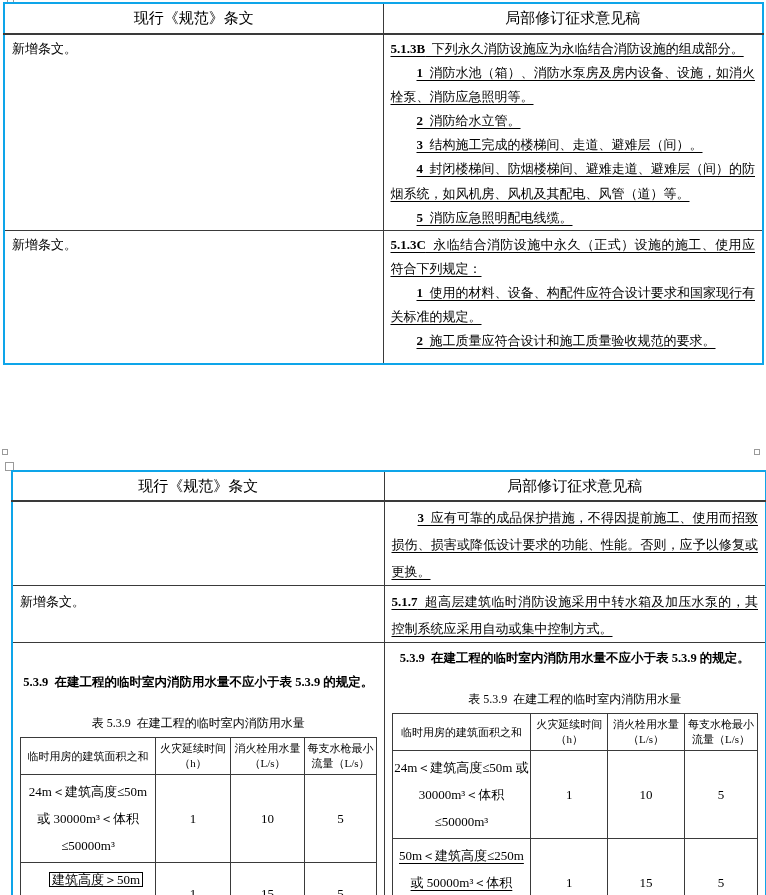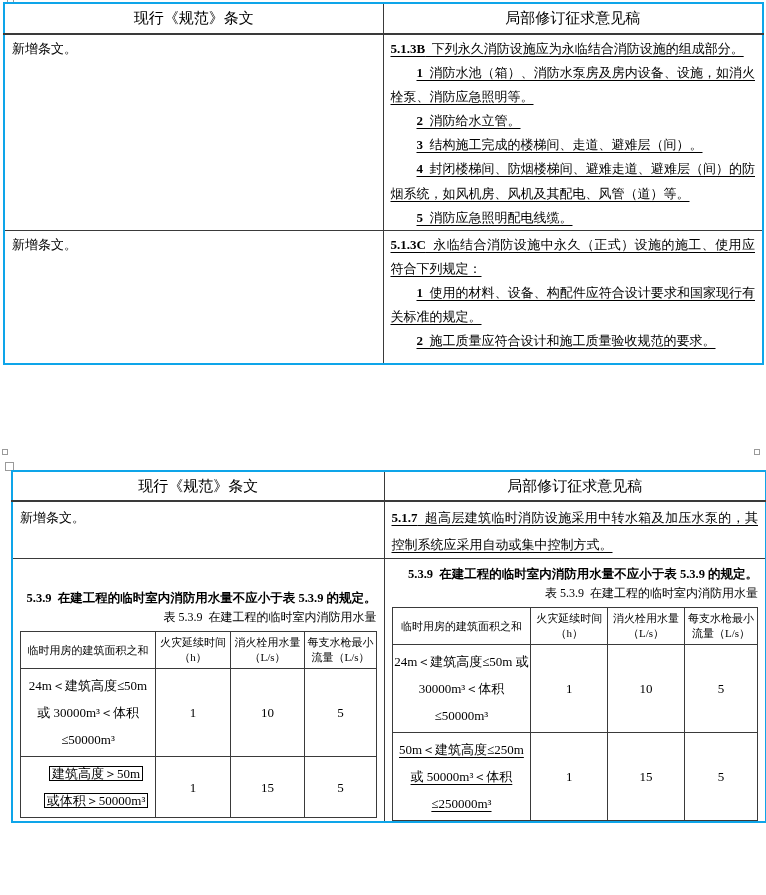--- a/index.html
+++ b/index.html
@@ -60,24 +60,24 @@
 
   .para { text-align:justify; }
   .para.indent { text-indent:2em; }
   .para.center { text-align:center; text-indent:0; }
   .b   { font-weight:bold; }
   .u   { text-decoration:underline; text-underline-offset:3px; text-decoration-thickness:1px; }
   .box { display:inline-block; border:1px solid #000; padding:0 2px; line-height:13px;margin-left:16px; }
 
   
   .h539 { font-weight:bold; font-size:12.5px; line-height:22px; }
-  .h539 .para { text-align:right;font-family:Liberation Serif, serif; }
+  .h539 .para { text-align:center;font-family:Liberation Serif, serif; }
   .mt-lg { margin-top:26px; }
   .mt-sm { margin-top:2px; }
-  .caption { text-align:right; font-size:12px; line-height:16px; margin:0 0 6px; }
+  .caption { text-align:center; font-size:12px; line-height:16px; margin:22px 0 6px; }
 
   
   table.nested {
     width:100%;
     border-collapse:collapse;
     table-layout:fixed;
     font-size:11px;
     line-height:15px;
     text-align:center;
   }
@@ -144,20 +144,26 @@
         <col class="c1">
         <col class="c2">
       </colgroup>
     <thead>
       <tr class="hrow">
         <th>现行《规范》条文</th>
         <th>局部修订征求意见稿</th>
       </tr>
     </thead>
     <tbody>
+      <tr class="r1">
+        <td></td>
+        <td>
+            <div class="para indent"><span class="b u ">3</span><span class="u ">&nbsp;&nbsp;应有可靠的成品保护措施，不得因提前施工、使用而招致损伤、损害或降低设计要求的功能、性能。否则，应予以修复或更换。</span></div>
+          </td>
+      </tr>
       <tr class="r2">
         <td class="mid">新增条文。</td>
         <td>
             <div class="para"><span class="b u ">5.1.7</span><span class="u ">&nbsp;&nbsp;超高层建筑临时消防设施采用中转水箱及加压水泵的，其控制系统应采用自动或集中控制方式。</span></div>
           </td>
       </tr>
       <tr class="r3">
         <td>
           <div class="h539 mt-lg">
               <div class="para"><span class="b ">5.3.9</span><span class="b ">&nbsp;&nbsp;在建工程的临时室内消防用水量不应小于表 5.3.9 的规定。</span></div>

